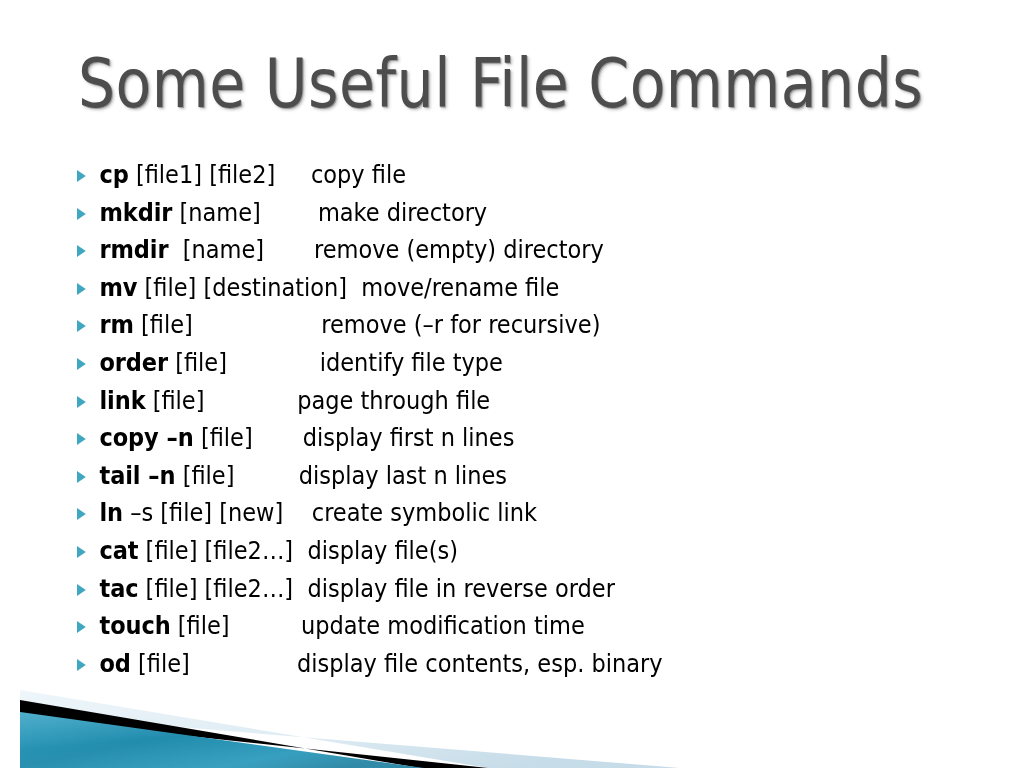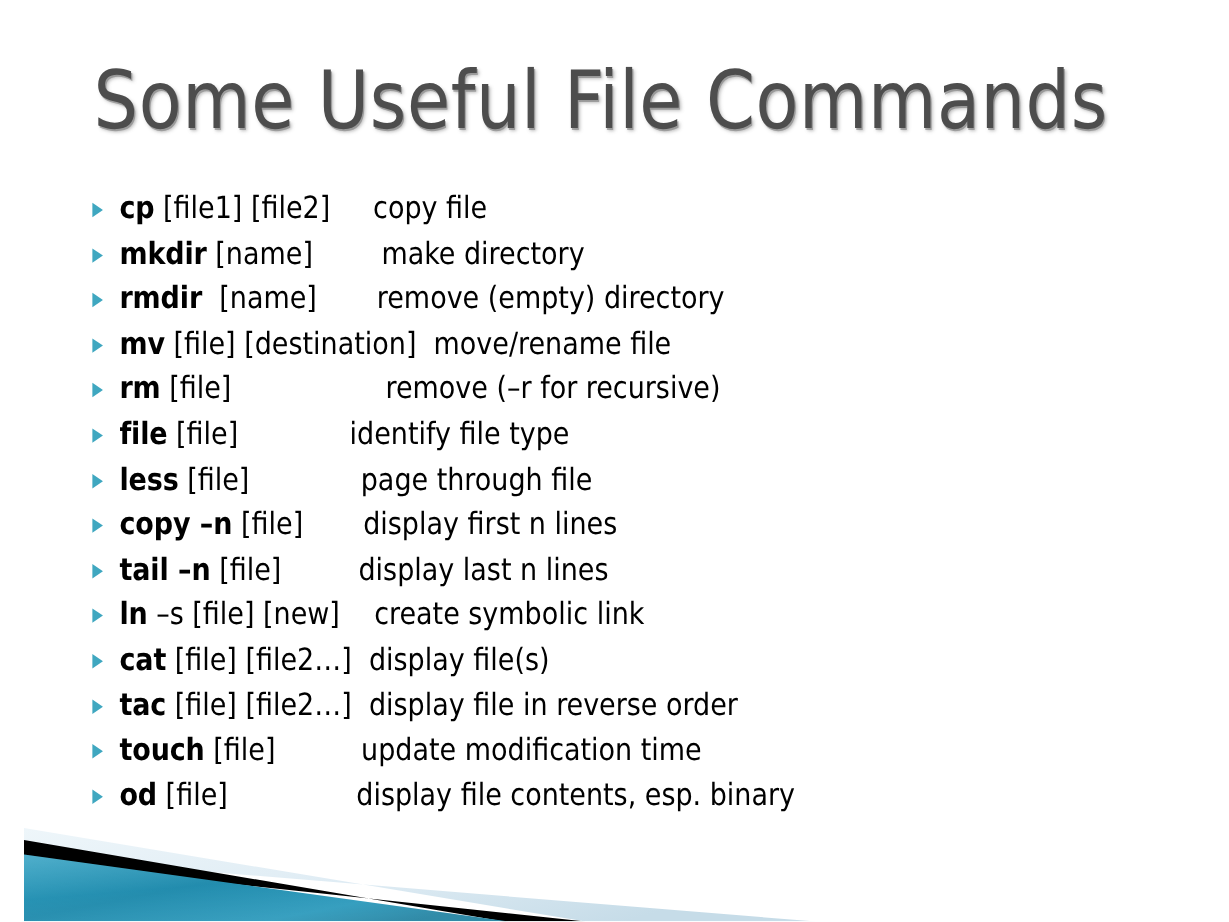--- a/index.html
+++ b/index.html
@@ -122,24 +122,24 @@
             <polygon points="1,1 10,7 1,13" fill="#3fa7c0"></polygon>
           </svg></span><span class="cmd-name">rmdir</span><span class="cmd-args">  [name]</span><span class="cmd-args">       </span><span class="cmd-desc">remove (empty) directory</span></li>
       <li class="cmd-row"><span class="bullet-icon"><svg width="11" height="14" viewBox="0 0 11 14" xmlns="http://www.w3.org/2000/svg">
             <polygon points="1,1 10,7 1,13" fill="#3fa7c0"></polygon>
           </svg></span><span class="cmd-name">mv</span><span class="cmd-args"> [file] [destination]</span><span class="cmd-args">  </span><span class="cmd-desc">move/rename file</span></li>
       <li class="cmd-row"><span class="bullet-icon"><svg width="11" height="14" viewBox="0 0 11 14" xmlns="http://www.w3.org/2000/svg">
             <polygon points="1,1 10,7 1,13" fill="#3fa7c0"></polygon>
           </svg></span><span class="cmd-name">rm</span><span class="cmd-args"> [file]</span><span class="cmd-args">                  </span><span class="cmd-desc">remove (–r for recursive)</span></li>
       <li class="cmd-row"><span class="bullet-icon"><svg width="11" height="14" viewBox="0 0 11 14" xmlns="http://www.w3.org/2000/svg">
             <polygon points="1,1 10,7 1,13" fill="#3fa7c0"></polygon>
-          </svg></span><span class="cmd-name">file</span><span class="cmd-args"> [file]</span><span class="cmd-args">             </span><span class="cmd-desc">identify file type</span></li>
+          </svg></span><span class="cmd-name">order</span><span class="cmd-args"> [file]</span><span class="cmd-args">             </span><span class="cmd-desc">identify file type</span></li>
       <li class="cmd-row"><span class="bullet-icon"><svg width="11" height="14" viewBox="0 0 11 14" xmlns="http://www.w3.org/2000/svg">
             <polygon points="1,1 10,7 1,13" fill="#3fa7c0"></polygon>
-          </svg></span><span class="cmd-name">less</span><span class="cmd-args"> [file]</span><span class="cmd-args">             </span><span class="cmd-desc">page through file</span></li>
+          </svg></span><span class="cmd-name">link</span><span class="cmd-args"> [file]</span><span class="cmd-args">             </span><span class="cmd-desc">page through file</span></li>
       <li class="cmd-row"><span class="bullet-icon"><svg width="11" height="14" viewBox="0 0 11 14" xmlns="http://www.w3.org/2000/svg">
             <polygon points="1,1 10,7 1,13" fill="#3fa7c0"></polygon>
           </svg></span><span class="cmd-name">copy</span><span class="cmd-flag-bold"> –n</span><span class="cmd-args"> [file]</span><span class="cmd-args">       </span><span class="cmd-desc">display first n lines</span></li>
       <li class="cmd-row"><span class="bullet-icon"><svg width="11" height="14" viewBox="0 0 11 14" xmlns="http://www.w3.org/2000/svg">
             <polygon points="1,1 10,7 1,13" fill="#3fa7c0"></polygon>
           </svg></span><span class="cmd-name">tail</span><span class="cmd-flag-bold"> –n</span><span class="cmd-args"> [file]</span><span class="cmd-args">         </span><span class="cmd-desc">display last n lines</span></li>
       <li class="cmd-row"><span class="bullet-icon"><svg width="11" height="14" viewBox="0 0 11 14" xmlns="http://www.w3.org/2000/svg">
             <polygon points="1,1 10,7 1,13" fill="#3fa7c0"></polygon>
           </svg></span><span class="cmd-name">ln</span><span class="cmd-flag-plain"> –s</span><span class="cmd-args"> [file] [new]</span><span class="cmd-args">    </span><span class="cmd-desc">create symbolic link</span></li>
       <li class="cmd-row"><span class="bullet-icon"><svg width="11" height="14" viewBox="0 0 11 14" xmlns="http://www.w3.org/2000/svg">

